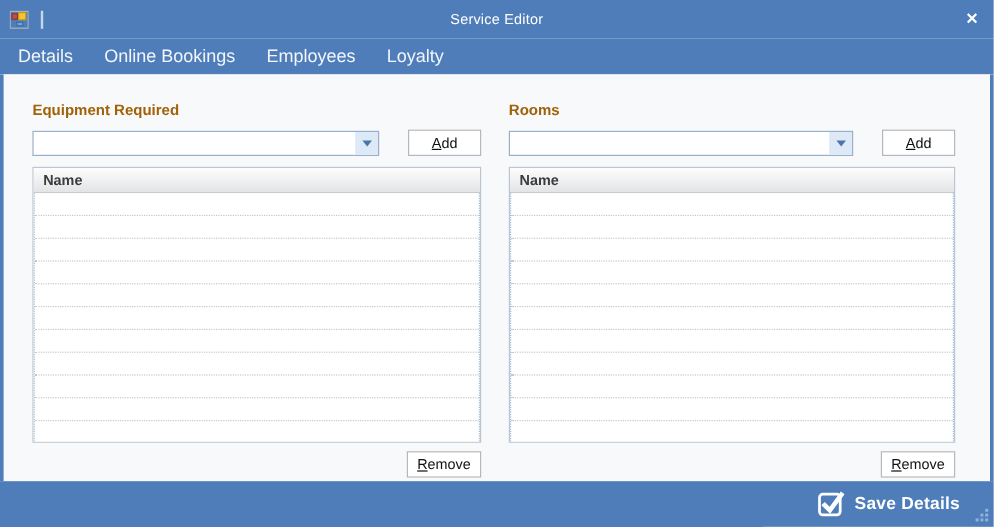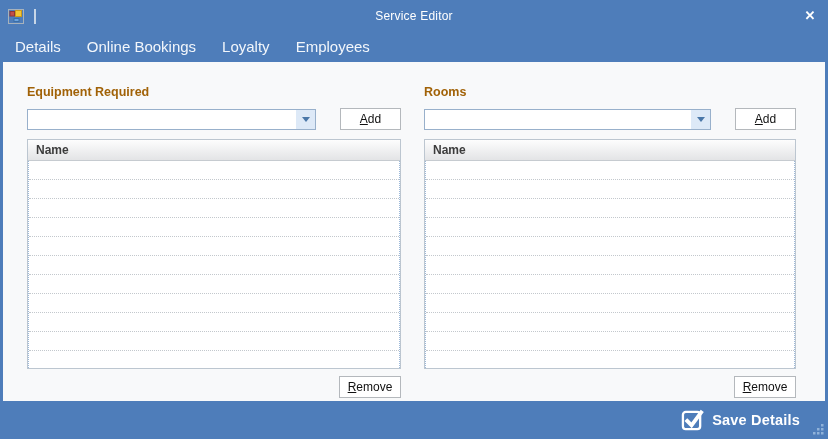--- a/index.html
+++ b/index.html
@@ -31,21 +31,21 @@
   }
   .close-btn {
     position: absolute; right: 9px; top: 7px;
     color: #ffffff; font-size: 13px; font-weight: bold;
     width: 18px; height: 18px; line-height: 18px; text-align: center;
     cursor: pointer;
   }
   
   .tabbar {
     height: 30px; flex: 0 0 30px; background: #4e7dba;
-    display: flex; align-items: flex-start; padding-left: 2px;
+    display: flex; align-items: center; padding-left: 2px;
   }
   .tab {
     height: 29px; line-height: 29px;
     padding: 0 13px; color: #f2f6fb; font-size: 15px;
     cursor: pointer; white-space: nowrap;
   }
   .tab.active {
     background: #ffffff; color: #4173ad; font-weight: bold;
     border-radius: 6px 6px 0 0; padding: 0 14px;
   }
@@ -139,22 +139,22 @@
       <rect x="6" y="10.5" width="5" height="3" fill="#6aa3e0" stroke="#3a6ea5" stroke-width="1"></rect>
     </svg>
     <div class="caret-line"></div>
     <div class="window-title">Service Editor</div>
     <div class="close-btn">✕</div>
   </div>
 
   <div class="tabbar">
     <div class="tab">Details</div>
     <div class="tab">Online Bookings</div>
+    <div class="tab">Employees</div>
     <div class="tab">Loyalty</div>
-    <div class="tab">Employees</div>
   </div>
 
   <div class="content">
 
     <div class="panel left">
       <div class="panel-label">Equipment Required</div>
       <div class="combo-row">
         <div class="combobox">
           <div class="combo-value"></div>
           <div class="combo-arrow-btn">

